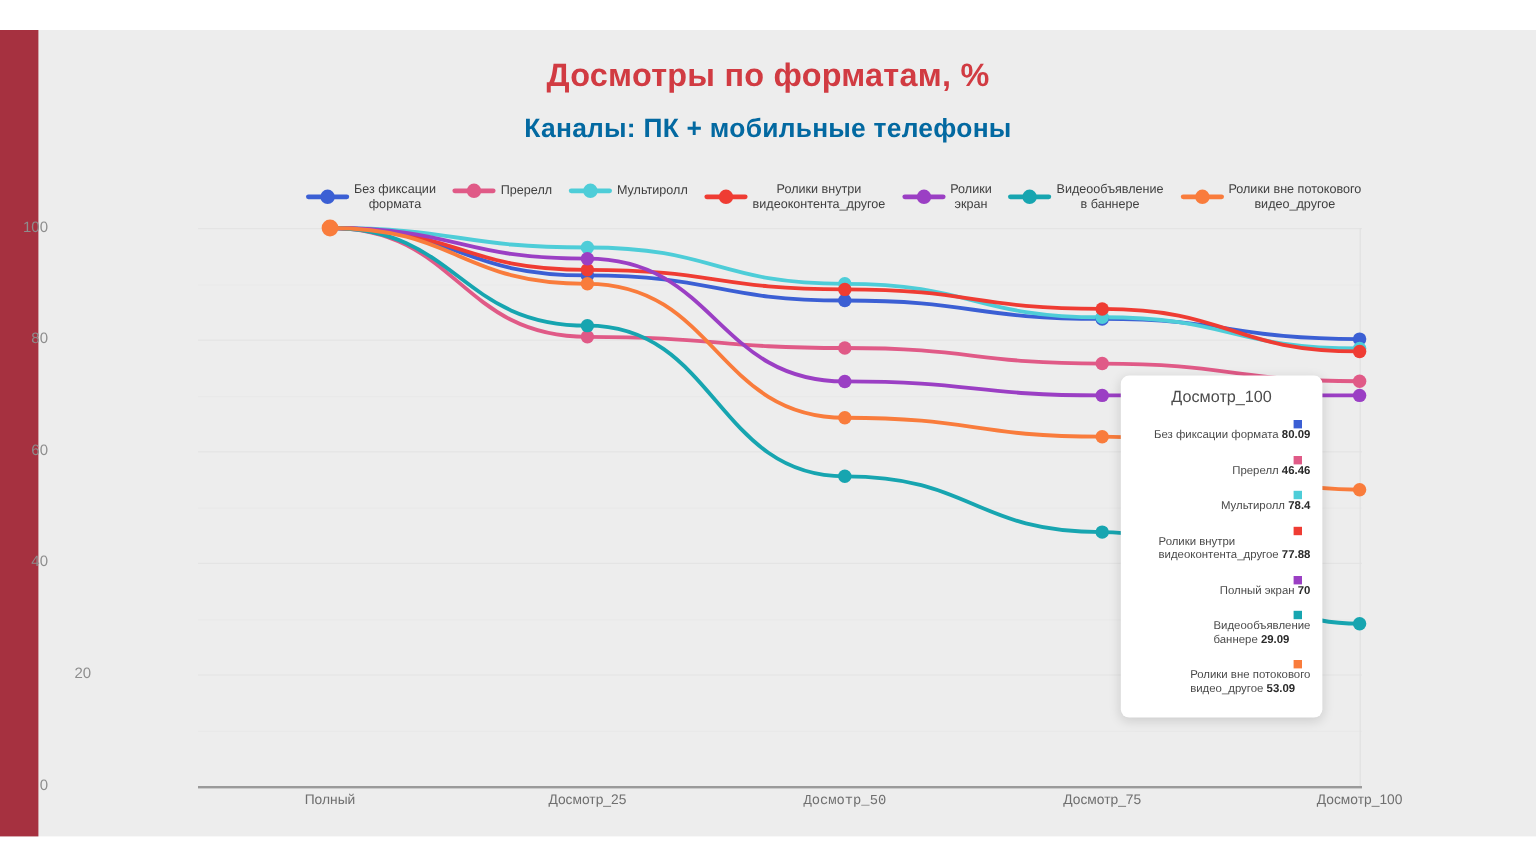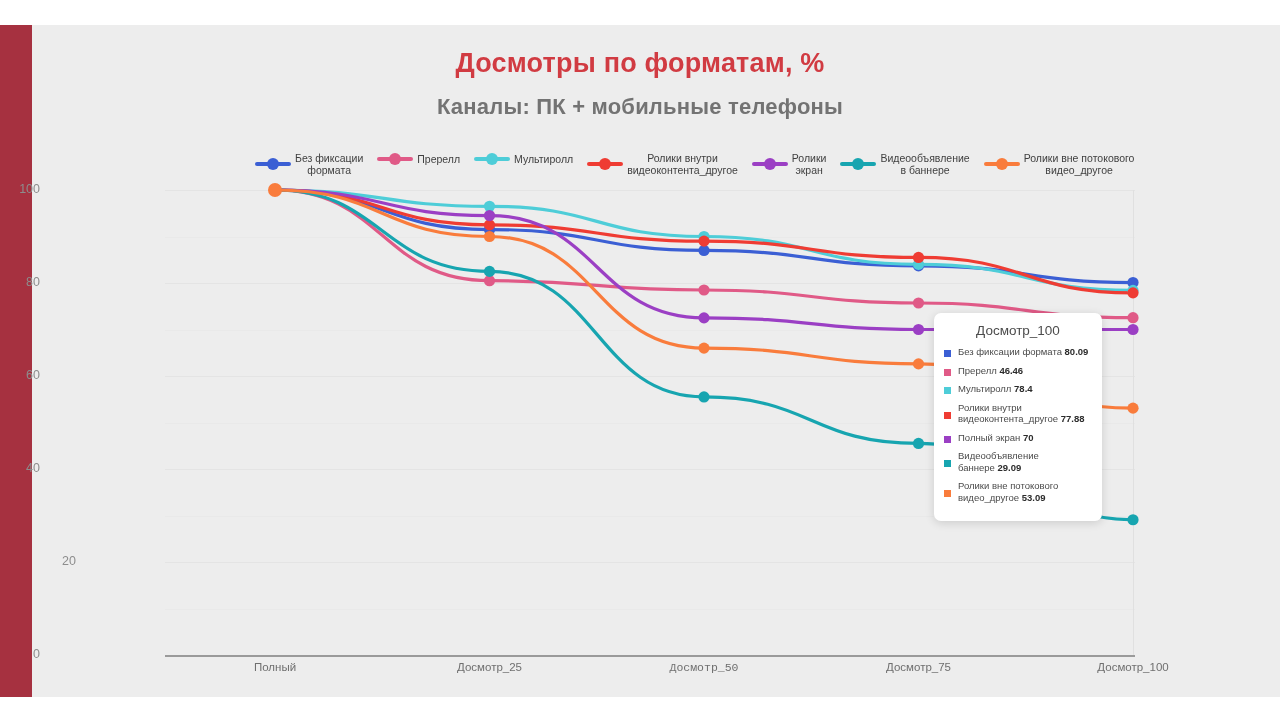--- a/index.html
+++ b/index.html
@@ -16,21 +16,21 @@
   #redbar{
     position:absolute;left:0;top:25px;width:32px;height:672px;
     background:#a63140;
   }
   #title{
     position:absolute;left:0;top:48px;width:1280px;text-align:center;
     font-size:27px;font-weight:bold;color:#d13b42;letter-spacing:.2px;
   }
   #subtitle{
     position:absolute;left:0;top:94px;width:1280px;text-align:center;
-    font-size:22px;font-weight:bold;color:#737373;letter-spacing:.2px;
+    font-size:22px;font-weight:bold;color:#0369a1;letter-spacing:.2px;
   }
   
   #legend{
     position:absolute;left:255px;top:152px;width:900px;height:36px;
     display:flex;flex-direction:row;align-items:flex-start;
   }
   .lg{display:flex;flex-direction:row;align-items:center;margin-right:14px;}
   .lg-mark{position:relative;width:36px;height:14px;flex:0 0 36px;}
   .lg-mark .bar{position:absolute;left:0;top:5px;width:36px;height:4px;border-radius:2px;}
   .lg-mark .dot{position:absolute;left:12px;top:1px;width:12px;height:12px;border-radius:50%;}
@@ -50,21 +50,21 @@
   #vline{position:absolute;left:1133px;top:190px;width:1px;height:465px;background:#e0e0e0;}
   svg#lines{position:absolute;left:0;top:0;width:1280px;height:720px;overflow:visible;}
   
   #tooltip{
     position:absolute;left:934px;top:313px;width:168px;
     background:#ffffff;border-radius:7px;
     box-shadow:0 2px 10px rgba(0,0,0,.14);
     padding:10px 10px 11px 10px;box-sizing:border-box;
   }
   #tt-title{font-size:13.5px;color:#4c4c4c;text-align:center;margin-bottom:8px;}
-  .tt-row{display:flex;flex-direction:row;align-items:center;margin-bottom:7px;}
+  .tt-row{display:flex;flex-direction:column;align-items:flex-end;margin-bottom:7px;}
   .tt-sw{width:7px;height:7px;flex:0 0 7px;margin-top:4px;margin-right:7px;}
   .tt-lbl{font-size:9.5px;color:#4a4a4a;line-height:11.5px;}
   .tt-lbl b{color:#2b2b2b;}
 </style>
 </head>
 <body>
 
 <div id="slide"></div>
 <div id="redbar"></div>
 

